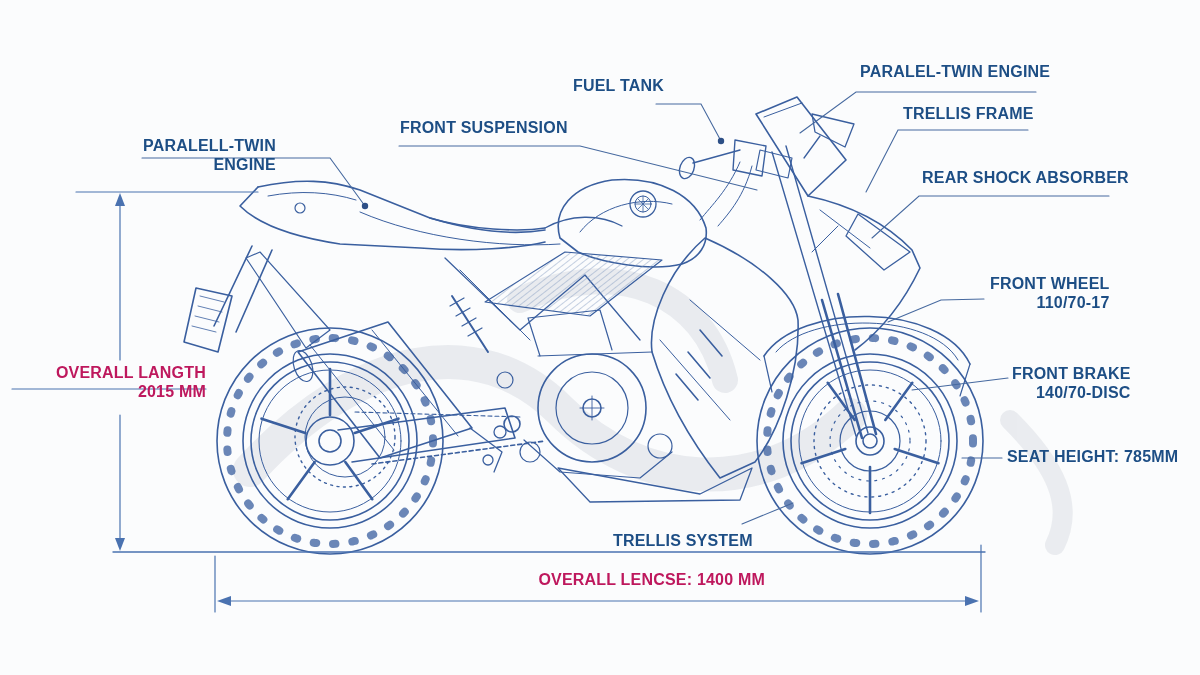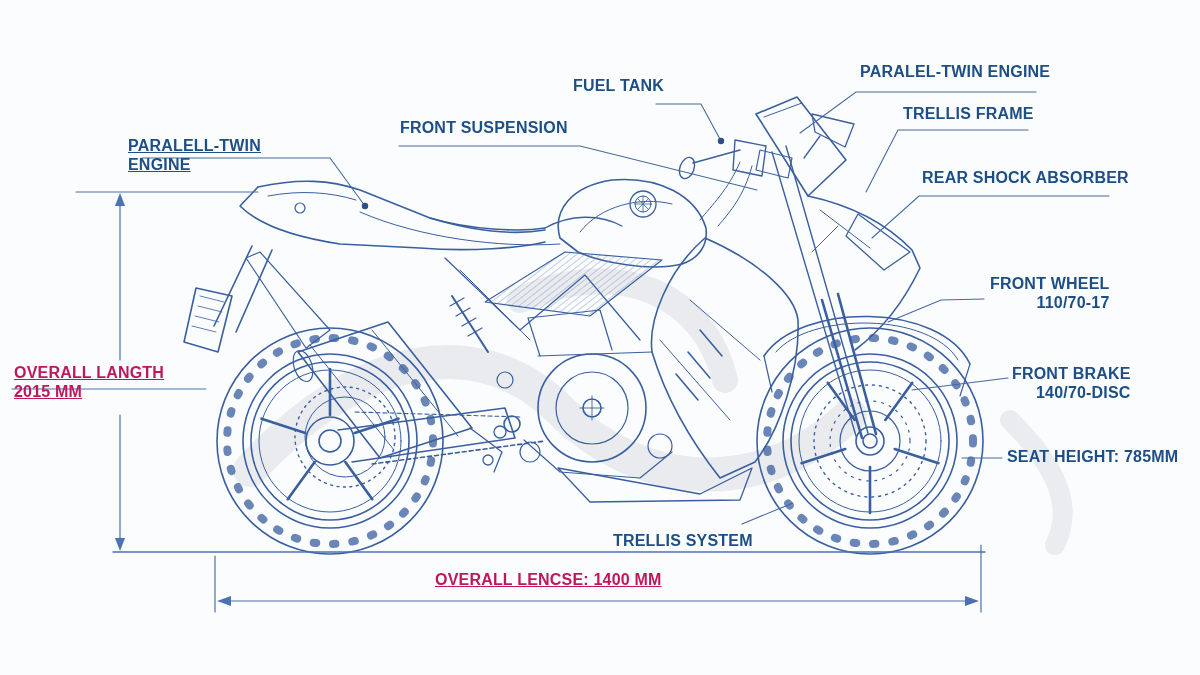--- a/index.html
+++ b/index.html
@@ -14,21 +14,21 @@
     position:absolute;
     color:#1d4e85;
     font-weight:bold;
     font-size:16px;
     line-height:19px;
     letter-spacing:.2px;
     white-space:nowrap;
     text-align:right;
   }
   .lbl .l2{display:block;}
-  .center{text-align:left;text-decoration:underline;}
+  .center{text-align:right;}
   .dim-label{color:#be185d;}
 </style>
 </head>
 <body>
 
 <div id="canvas">
 
   <svg id="blueprint-svg" width="1200" height="675" viewBox="0 0 1200 675">
     <defs>
       <pattern id="hatch" width="5" height="5" patternUnits="userSpaceOnUse" patternTransform="rotate(52)">

